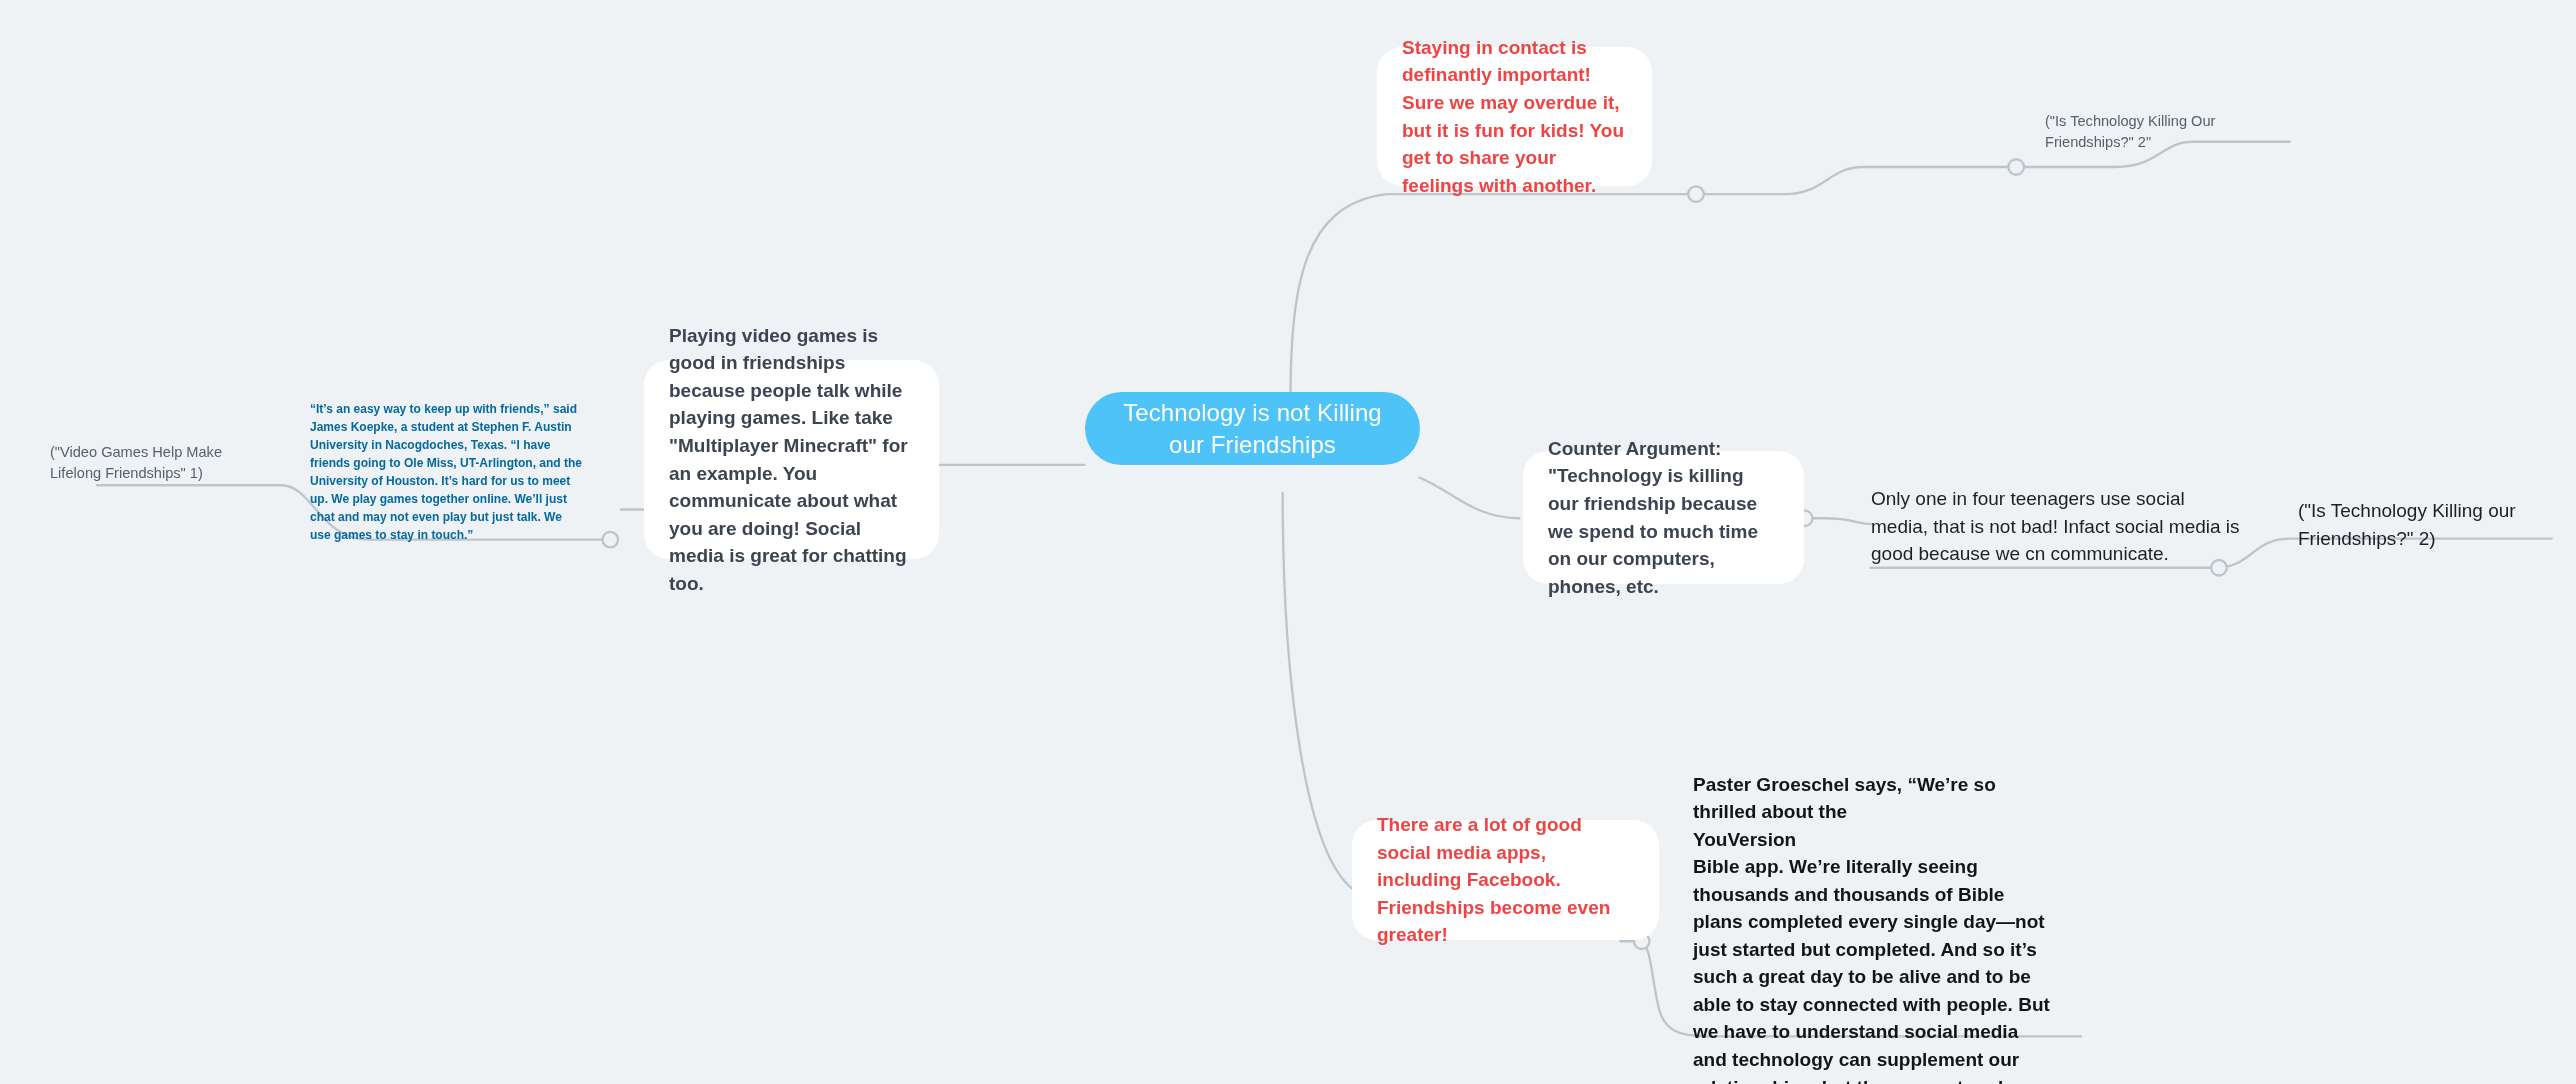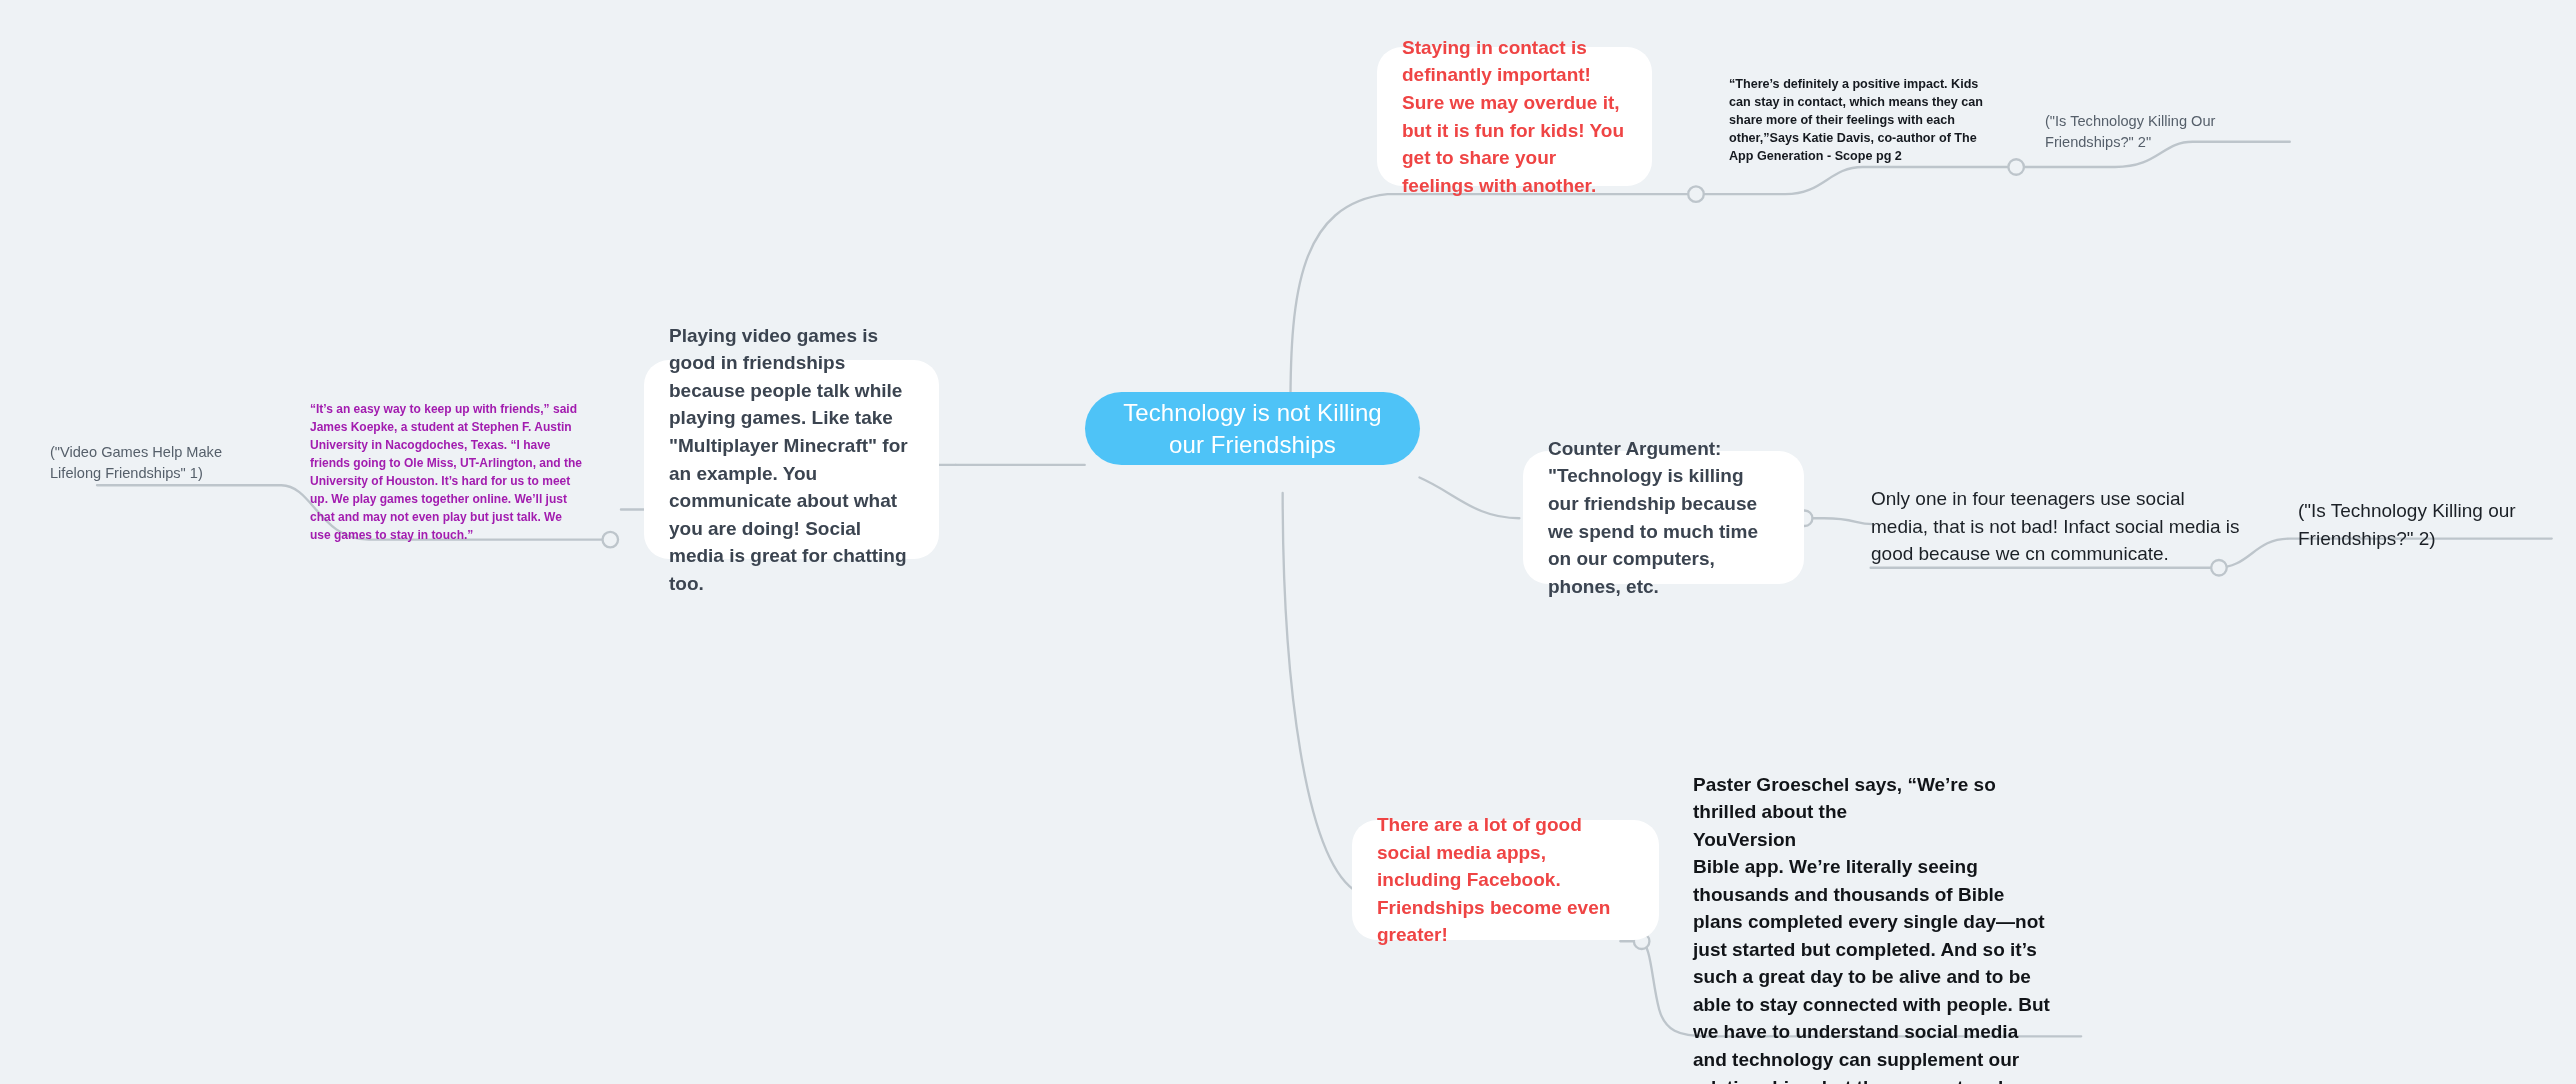--- a/index.html
+++ b/index.html
@@ -81,21 +81,21 @@
   .plain.label {
     font-size: 14.6px;
     font-weight: 400;
     color: #555f6a;
     line-height: 1.45;
   }
   .plain.small-quote {
     font-size: 12px;
     line-height: 1.5;
     font-weight: bold;
-    color: #a21caf;
+    color: #0369a1;
   }
   .nowrap-lines { white-space: pre-line; }
 </style>
 </head>
 <body>
 
 <div id="canvas">
 
   <svg id="edges" viewBox="0 0 2655 1118" xmlns="http://www.w3.org/2000/svg">
     <g fill="none" stroke="#bdc5cb" stroke-width="2.4" stroke-linecap="round">
@@ -145,23 +145,20 @@
   </div>
 
   <div class="node plain label" style="left:50px; top:442px; width:223px;">
     <span>("Video Games Help Make Lifelong Friendships" 1)</span>
   </div>
 
   <div class="node card dark-text" style="left:1377px; top:47px; width:275px; height:139px;">
     <span>Staying in contact is definantly important! Sure we may overdue it, but it is fun for kids! You get to share your feelings with another.</span>
   </div>
 
-  <div class="node plain tiny" style="left:1729px; top:76px; width:260px;">
-    <span>“There’s definitely a positive impact. Kids can stay in contact, which means they can share more of their feelings with each other,”Says Katie Davis, co-author of The App Generation - Scope pg 2</span>
-  </div>
 
   <div class="node plain label" style="left:2045px; top:111px; width:252px;">
     <span>("Is Technology Killing Our Friendships?" 2"</span>
   </div>
 
   <div class="node card slate-text" style="left:1523px; top:451px; width:281px; height:133px;">
     <span>Counter Argument: "Technology is killing our friendship because we spend to much time on our computers, phones, etc.</span>
   </div>
 
   <div class="node plain regular" style="left:1871px; top:485px; width:374px;">

